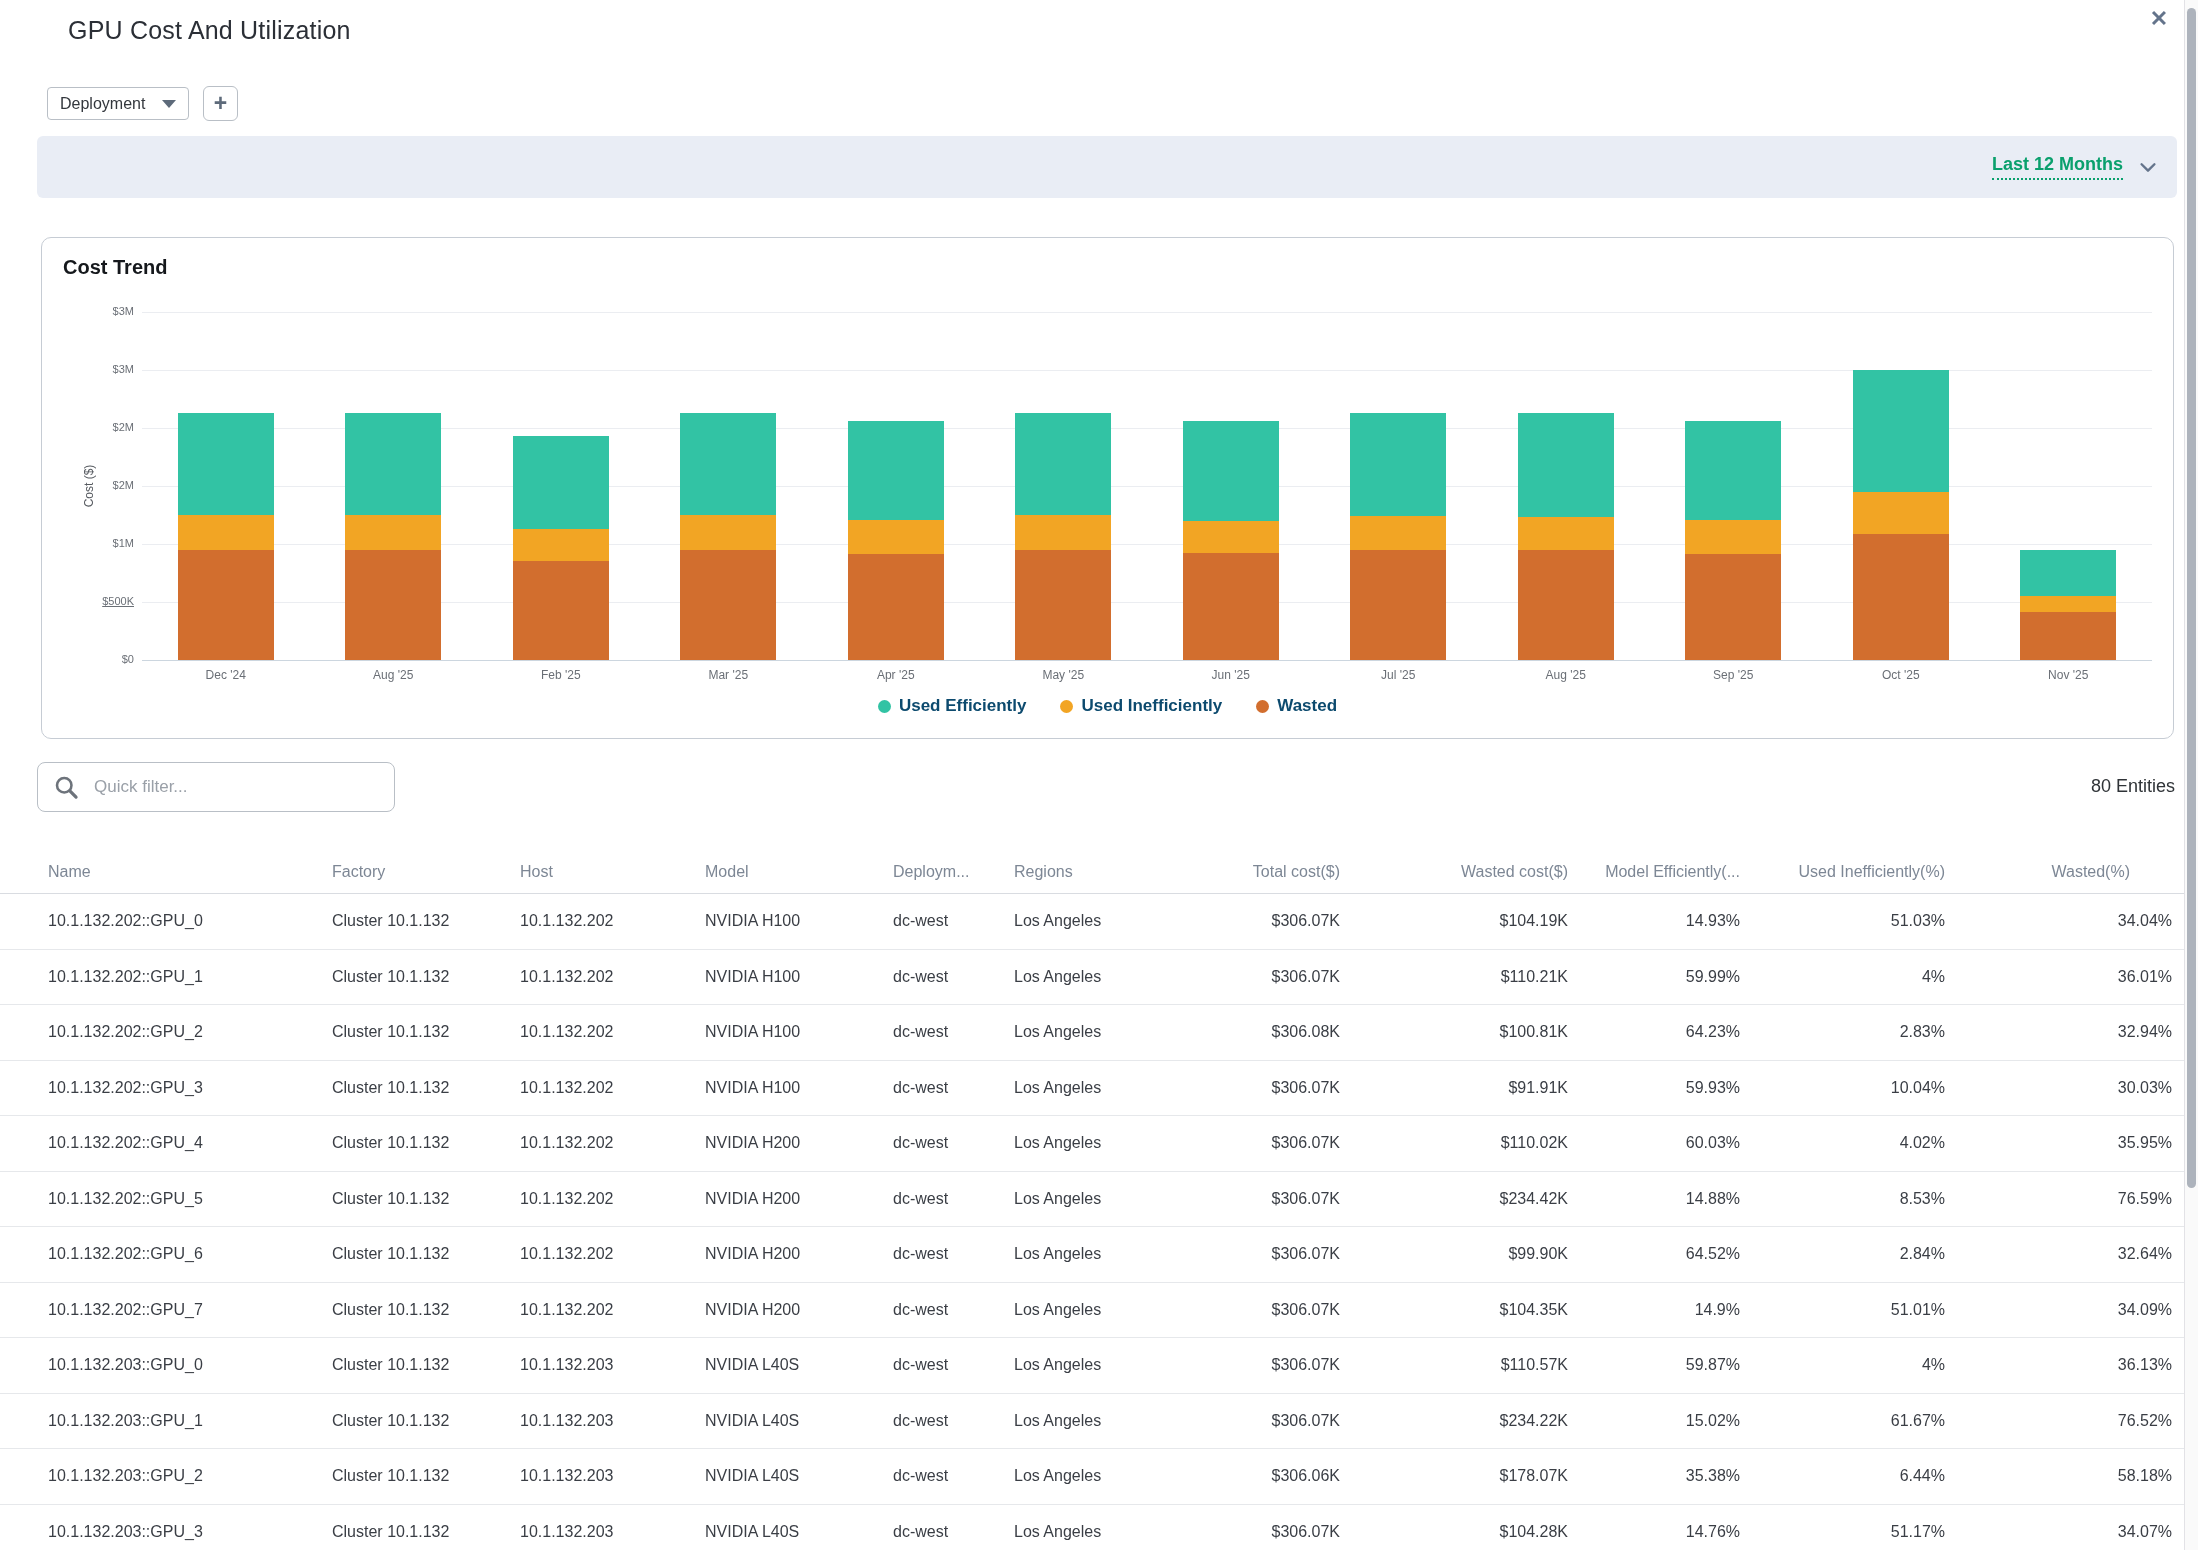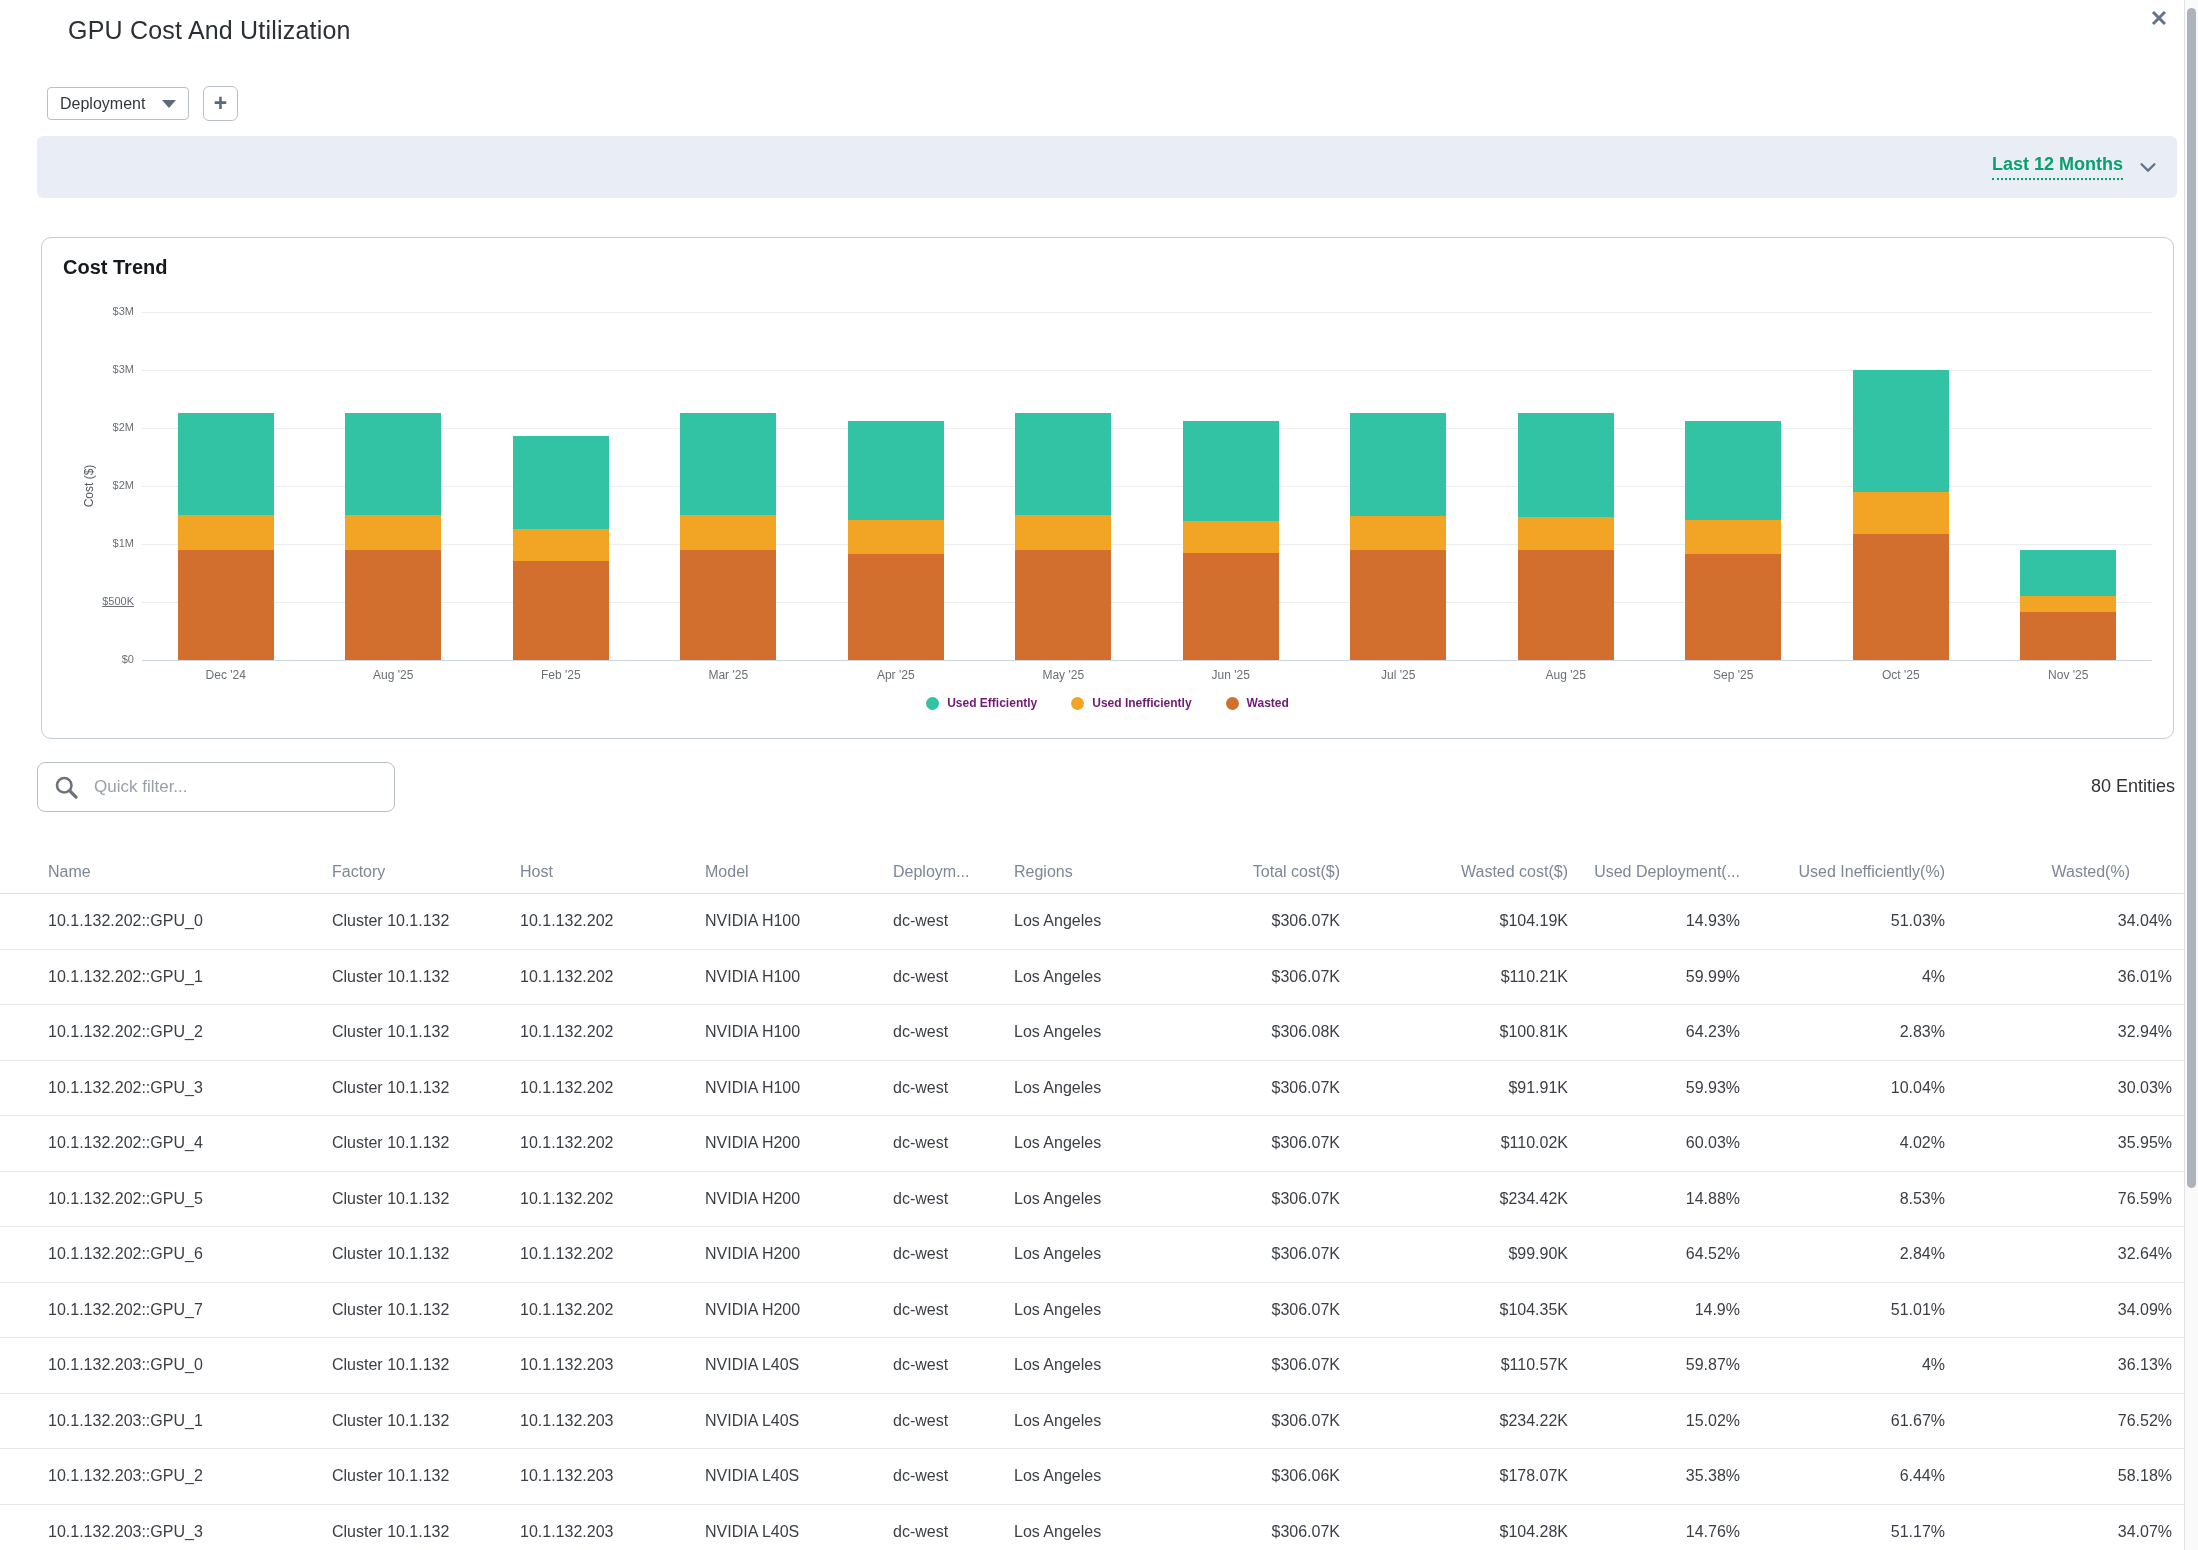--- a/index.html
+++ b/index.html
@@ -72,21 +72,21 @@
   .xtick-label{
     position:absolute;top:430px;height:16px;
     font-size:12px;color:#6a6f76;text-align:center;
   }
   .legend{
     position:absolute;left:0;right:0;top:458px;
     display:flex;justify-content:center;align-items:center;gap:34px;
   }
   .legend-item{display:flex;align-items:center;gap:8px;cursor:pointer;}
   .legend-dot{width:13px;height:13px;border-radius:50%;}
-  .legend-label{font-size:12px;font-weight:700;color:#701a75;text-align:right;}
+  .legend-label{font-size:17px;font-weight:700;color:#0c4a6e;text-align:right;}
   
   .search-box{
     position:absolute;left:37px;top:762px;width:358px;height:50px;
     border:1px solid #b9bfc6;border-radius:8px;background:#fff;
     display:flex;align-items:center;gap:12px;padding:16px 14px;box-sizing:border-box;
   }
   .search-box input{
     border:none;outline:none;flex:1;font-size:17px;color:#33373d;
     font-family:"Liberation Sans", sans-serif;background:transparent;
   }
@@ -259,21 +259,21 @@
 
 <div class="tbl-header" id="tbl-header">
     <div class="cell left">Name</div>
     <div class="cell left">Factory</div>
     <div class="cell left">Host</div>
     <div class="cell left">Model</div>
     <div class="cell left">Deploym...</div>
     <div class="cell left">Regions</div>
     <div class="cell right">Total cost($)</div>
     <div class="cell right">Wasted cost($)</div>
-    <div class="cell right">Used Deployment(...</div>
+    <div class="cell right">Model Efficiently(...</div>
     <div class="cell right">Used Inefficiently(%)</div>
     <div class="cell right last">Wasted(%)</div>
   </div>
 <div class="tbl-rows" id="tbl-rows">
     <div class="tbl-row">
       <div class="cell left">10.1.132.202::GPU_0</div>
       <div class="cell left">Cluster 10.1.132</div>
       <div class="cell left">10.1.132.202</div>
       <div class="cell left">NVIDIA H100</div>
       <div class="cell left">dc-west</div>

